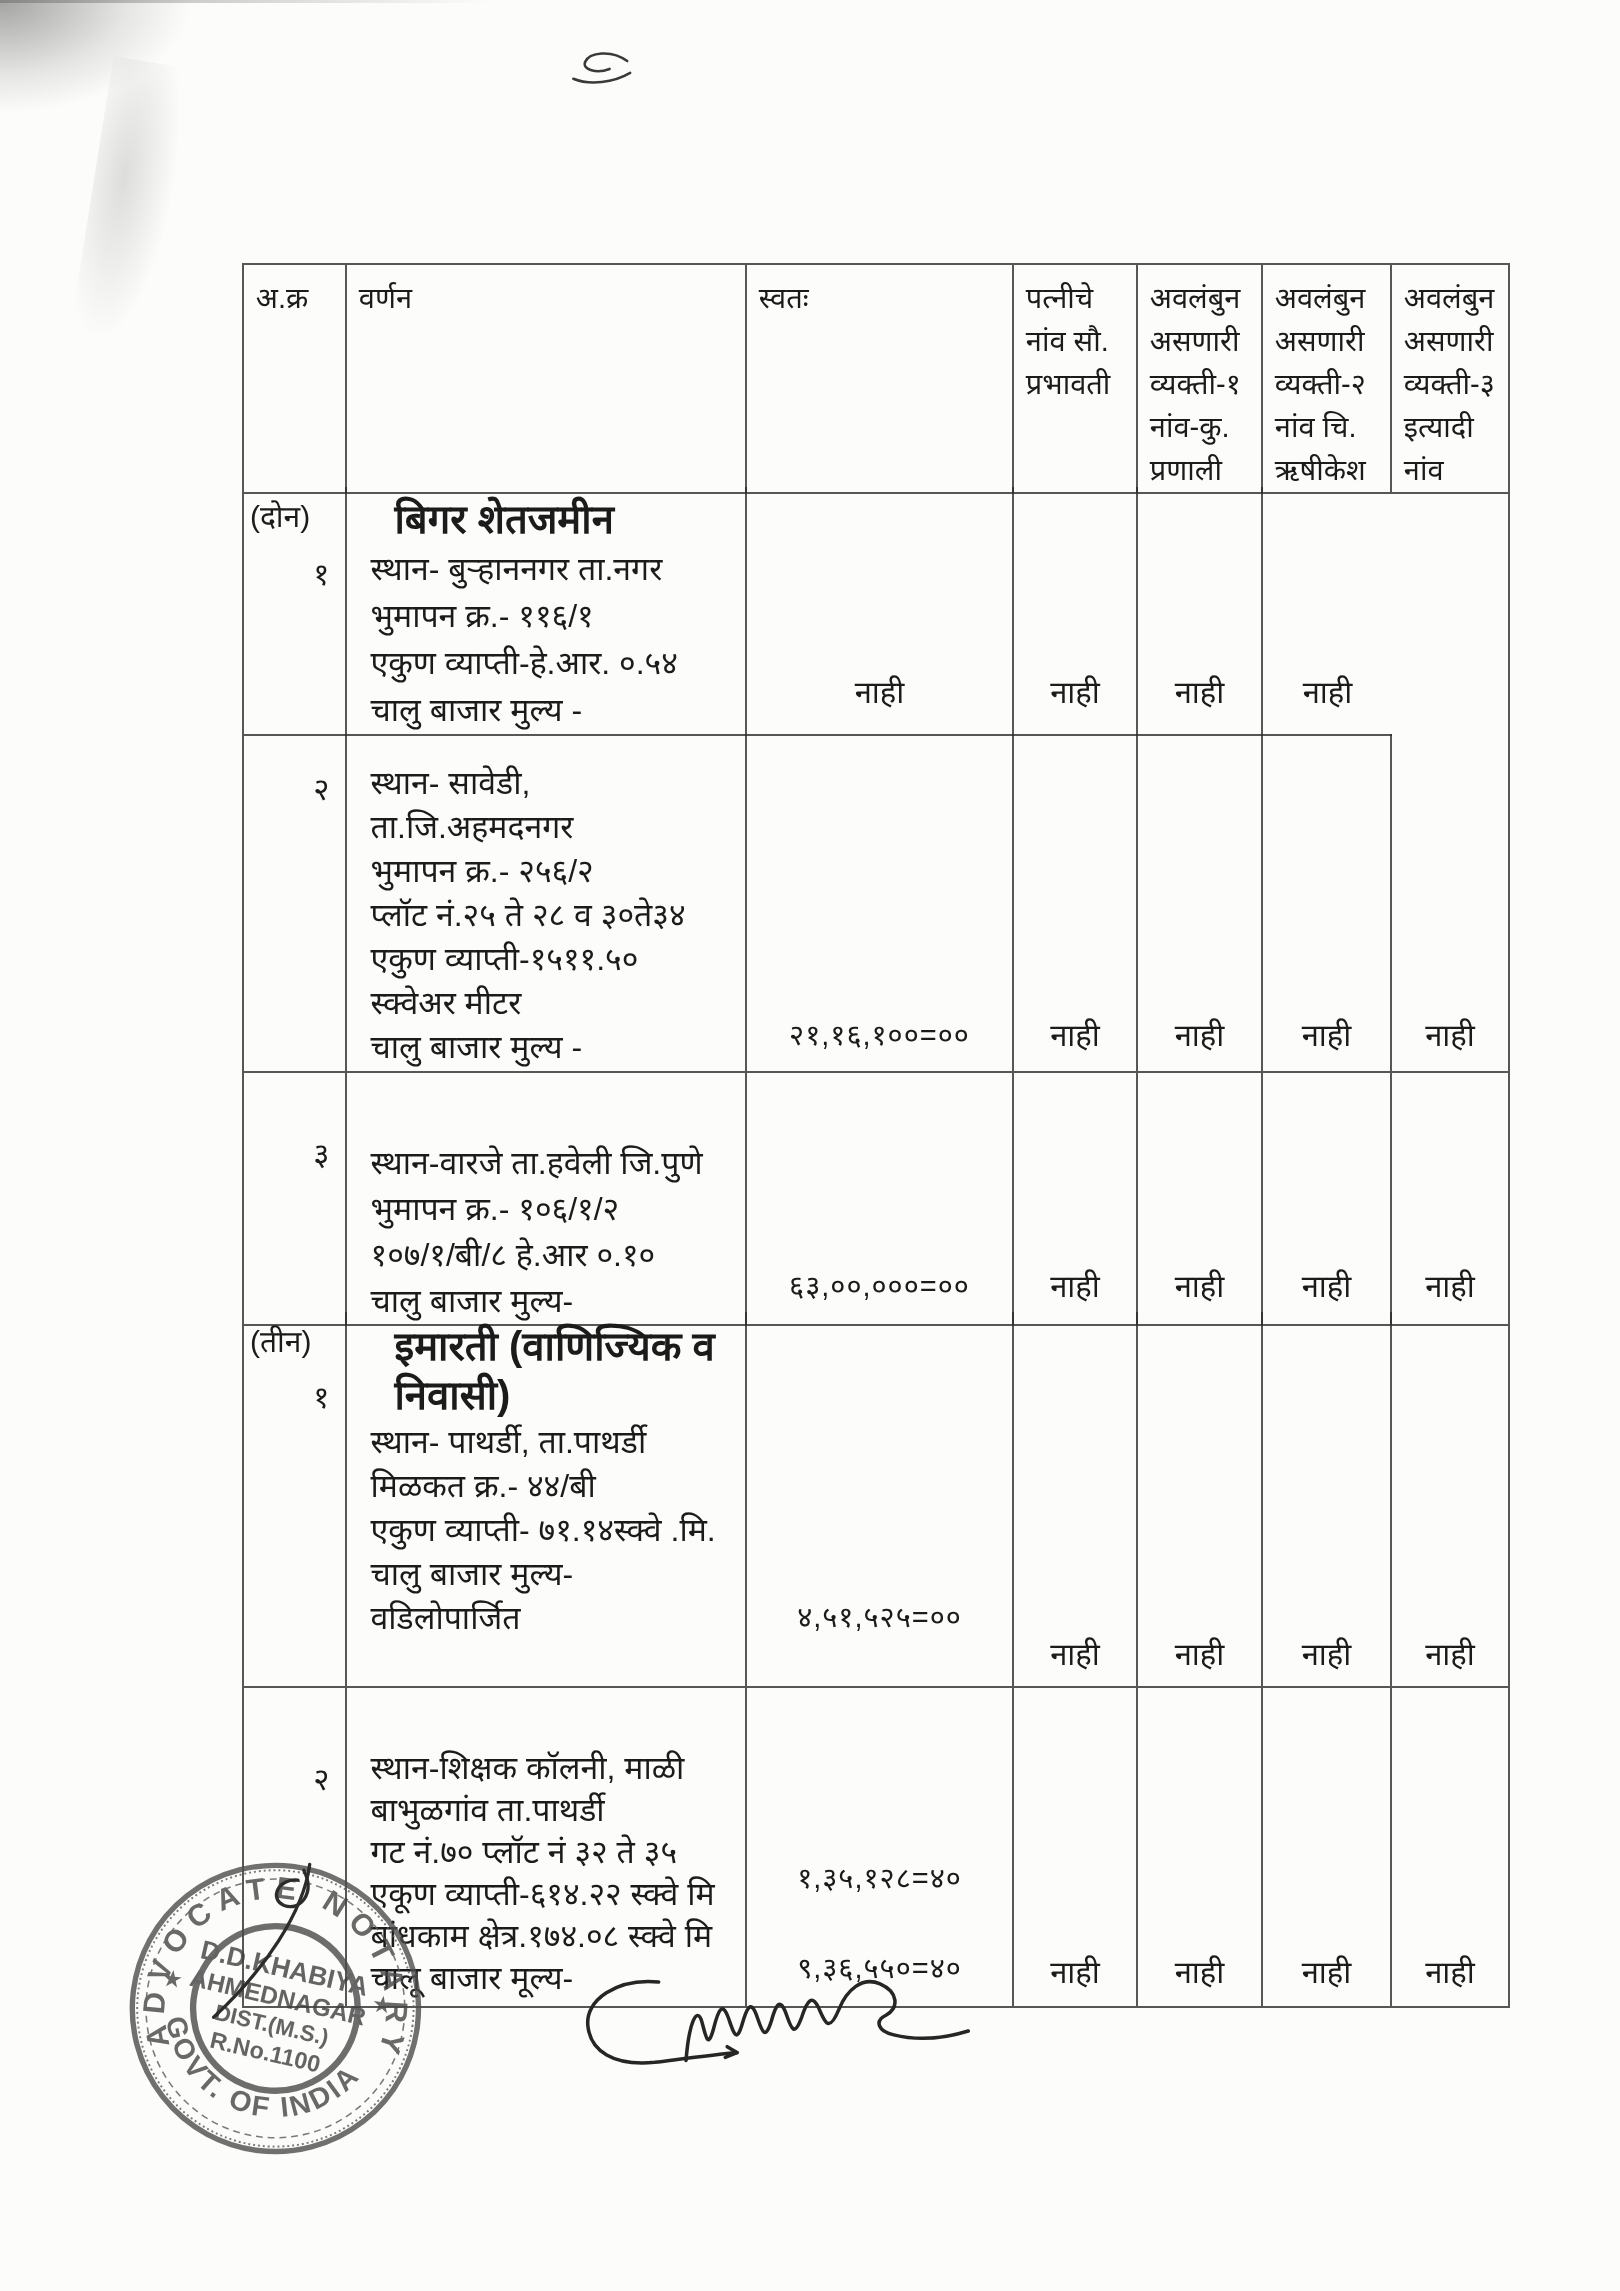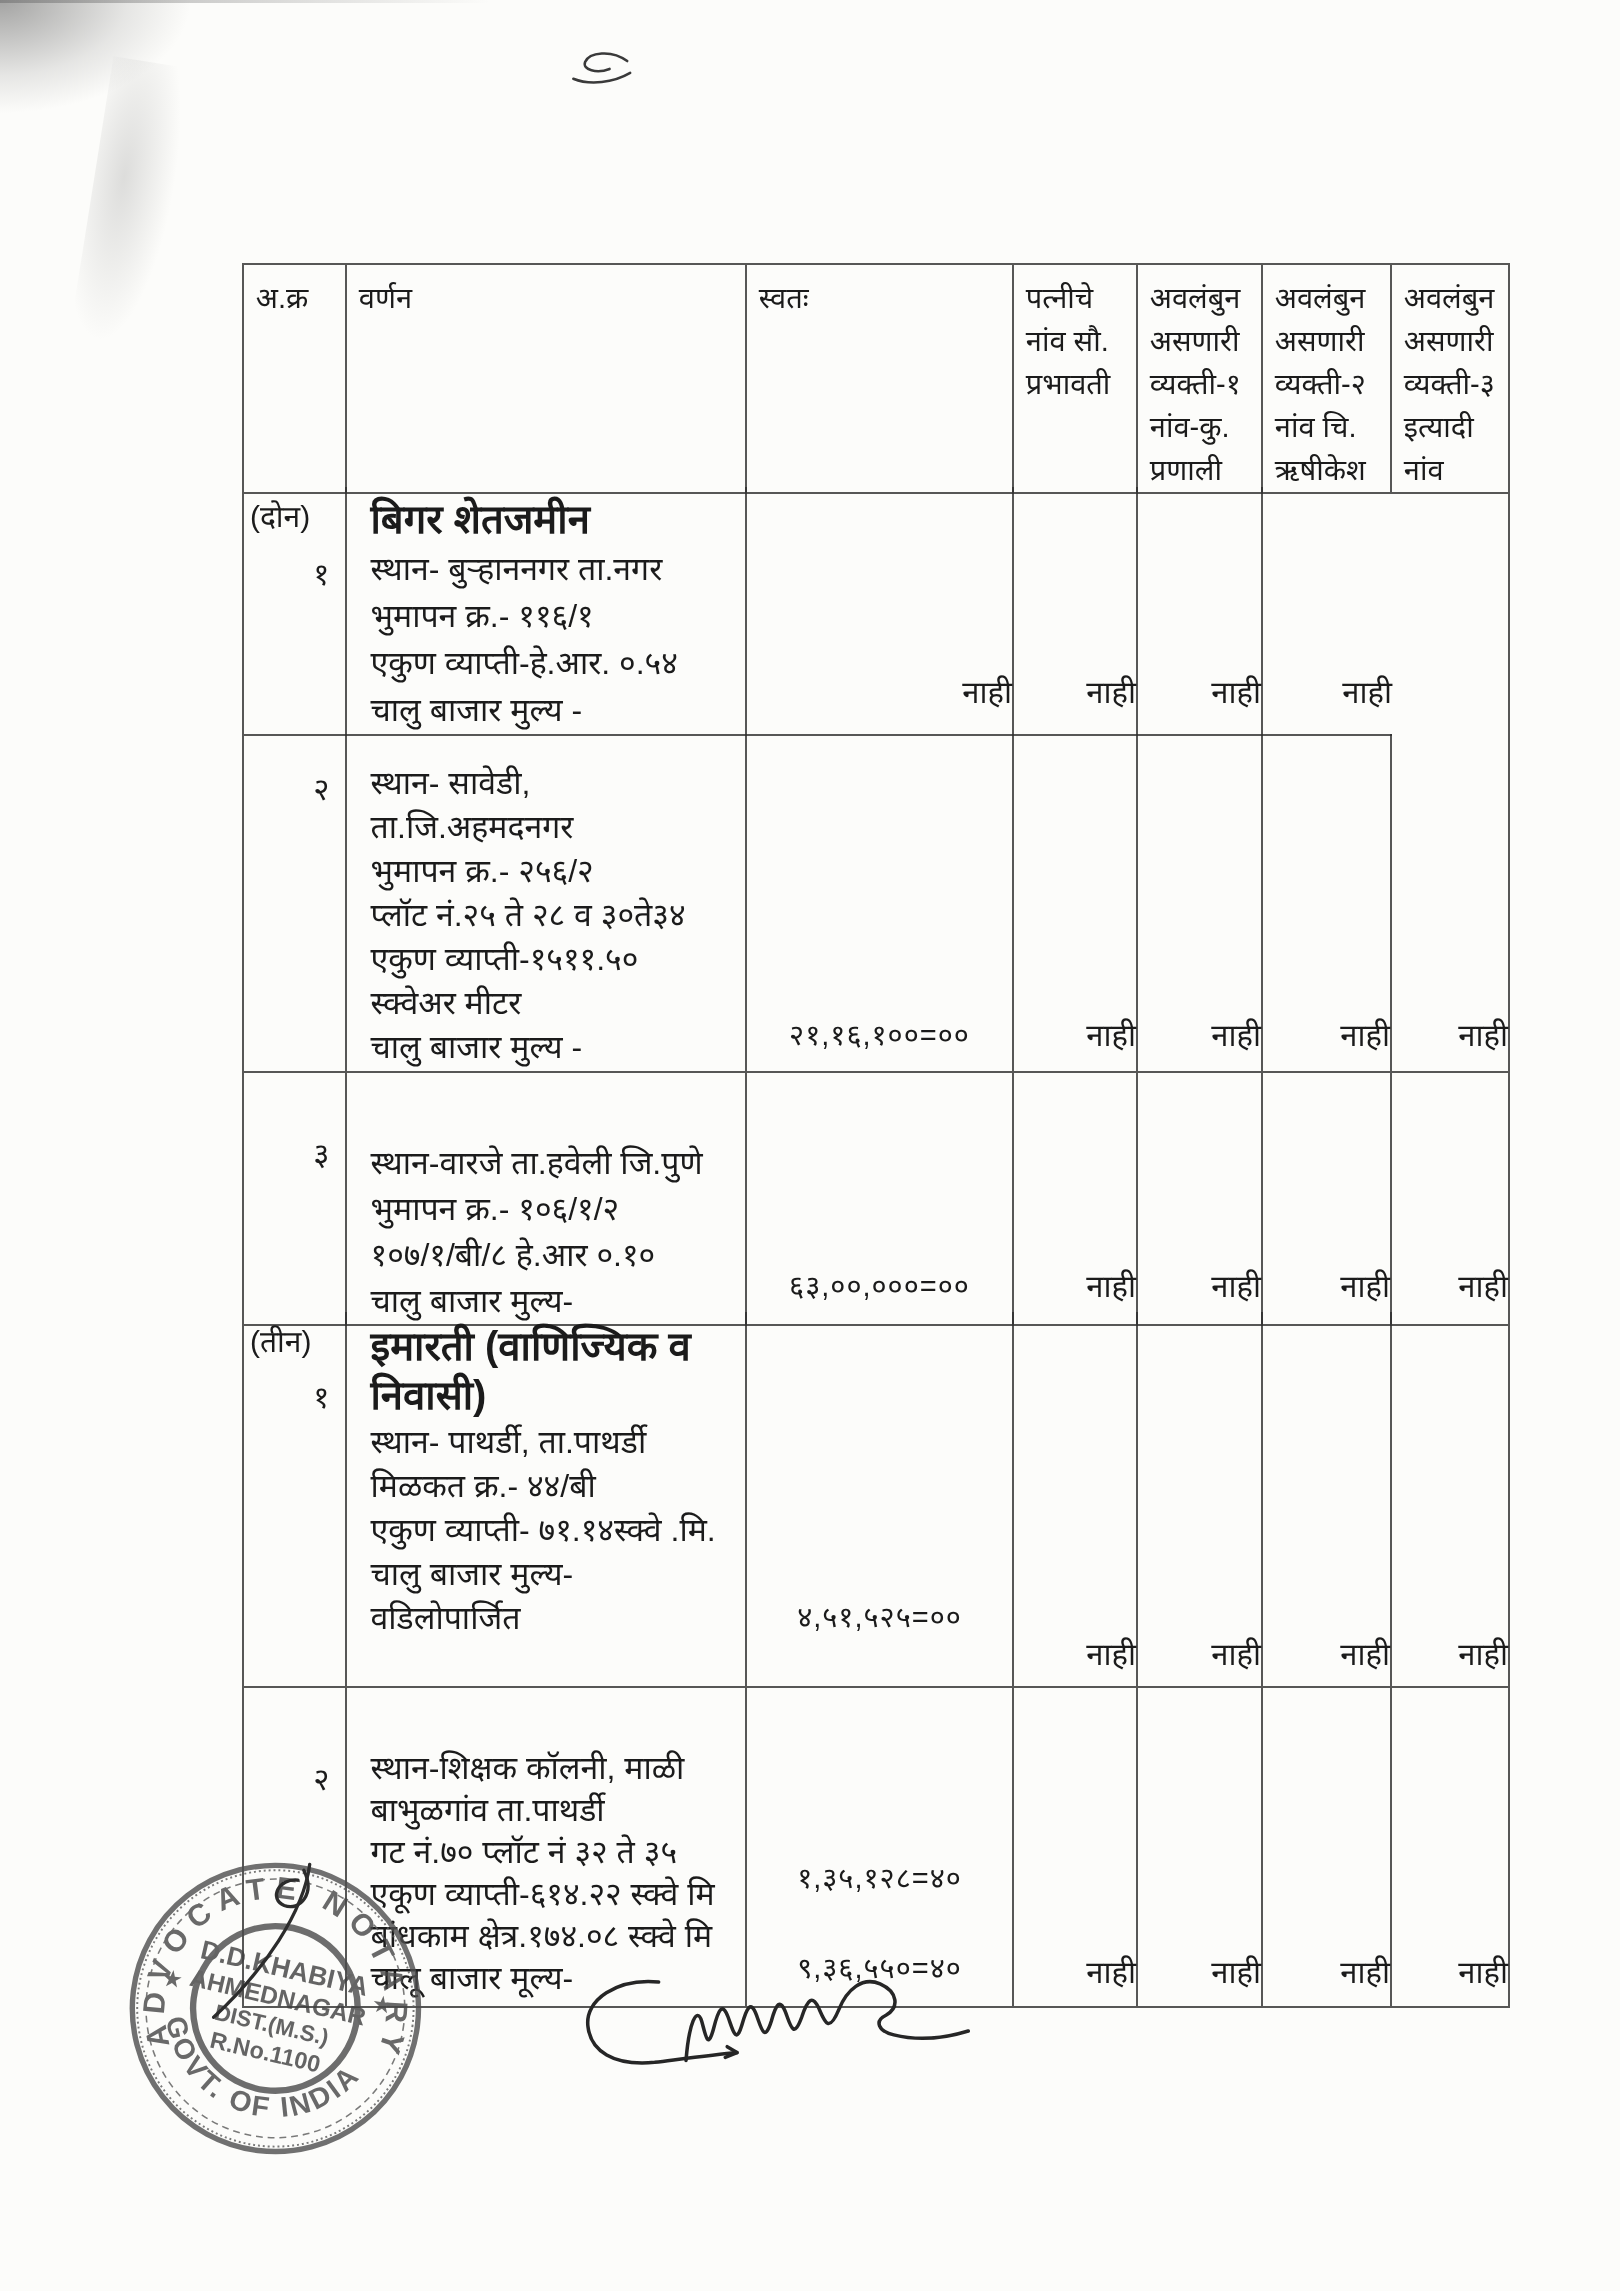--- a/index.html
+++ b/index.html
@@ -32,34 +32,34 @@
   .hc{padding:11.8px 5.9px 0 11.8px;font-size:29px;line-height:43px;white-space:nowrap;}
   .hc .hl{line-height:43px;}
 
   .r1{height:247px}.r2{height:339px}.r3{height:239px}.r4{height:376px}.r5{height:318px}
 
   .sr .group{position:absolute;left:5.9px;top:7.8px;font-size:30px;white-space:nowrap;}
   .sr .num{position:absolute;right:15.7px;font-size:31px;}
   .r1 .num{top:65px}.r2 .num{top:33px}.r3 .num{top:59px}.r4 .num{top:63px}.r5 .num{top:69px}
 
   .desc{padding-left:23.5px;font-size:32px;white-space:nowrap;}
-  .desc .ttl{font-size:40px;font-weight:bold;line-height:53px;}
+  .desc .ttl{font-size:40px;font-weight:bold;line-height:53px;margin-left:24px;}
   .r1 .desc{padding-top:5.9px}  .r1 .desc .ln{line-height:47px}
   .r2 .desc{padding-top:27.4px} .r2 .desc .ln{line-height:44px}
   .r3 .desc{padding-top:67px} .r3 .desc .ln{line-height:46px}
   .r4 .desc{padding-top:10px}  .r4 .desc .ttl{line-height:49px} .r4 .desc .ln{line-height:44px}
   .r5 .desc{padding-top:59px} .r5 .desc .ln{line-height:42px}
 
   .selfv{display:flex;flex-direction:column;justify-content:flex-end;align-items:center;
     font-size:29px;letter-spacing:1px;white-space:nowrap;}
   .r1 .selfv{padding-bottom:23.5px}.r2 .selfv{padding-bottom:17.6px}.r3 .selfv{padding-bottom:19.6px}
   .r4 .selfv{padding-bottom:51px}.r5 .selfv{padding-bottom:20px}
   .r5 .selfv .spacer{height:51px}
 
-  .na{display:flex;justify-content:flex-end;align-items:flex-end;font-size:31px;}
+  .na{display:flex;justify-content:center;align-items:flex-end;font-size:31px;}
   .r1 .na{padding-bottom:21.6px}.r2 .na{padding-bottom:15.7px}.r3 .na{padding-bottom:17.6px}
   .r4 .na{padding-bottom:11.8px}.r5 .na{padding-bottom:13.7px}
 
   
   .ink-layer{position:absolute;left:0;top:0;width:1620px;height:2292px;pointer-events:none;}
   .ink-layer text{font-family:"Liberation Sans","DejaVu Sans",sans-serif;}
 </style>
 </head>
 <body>
 

